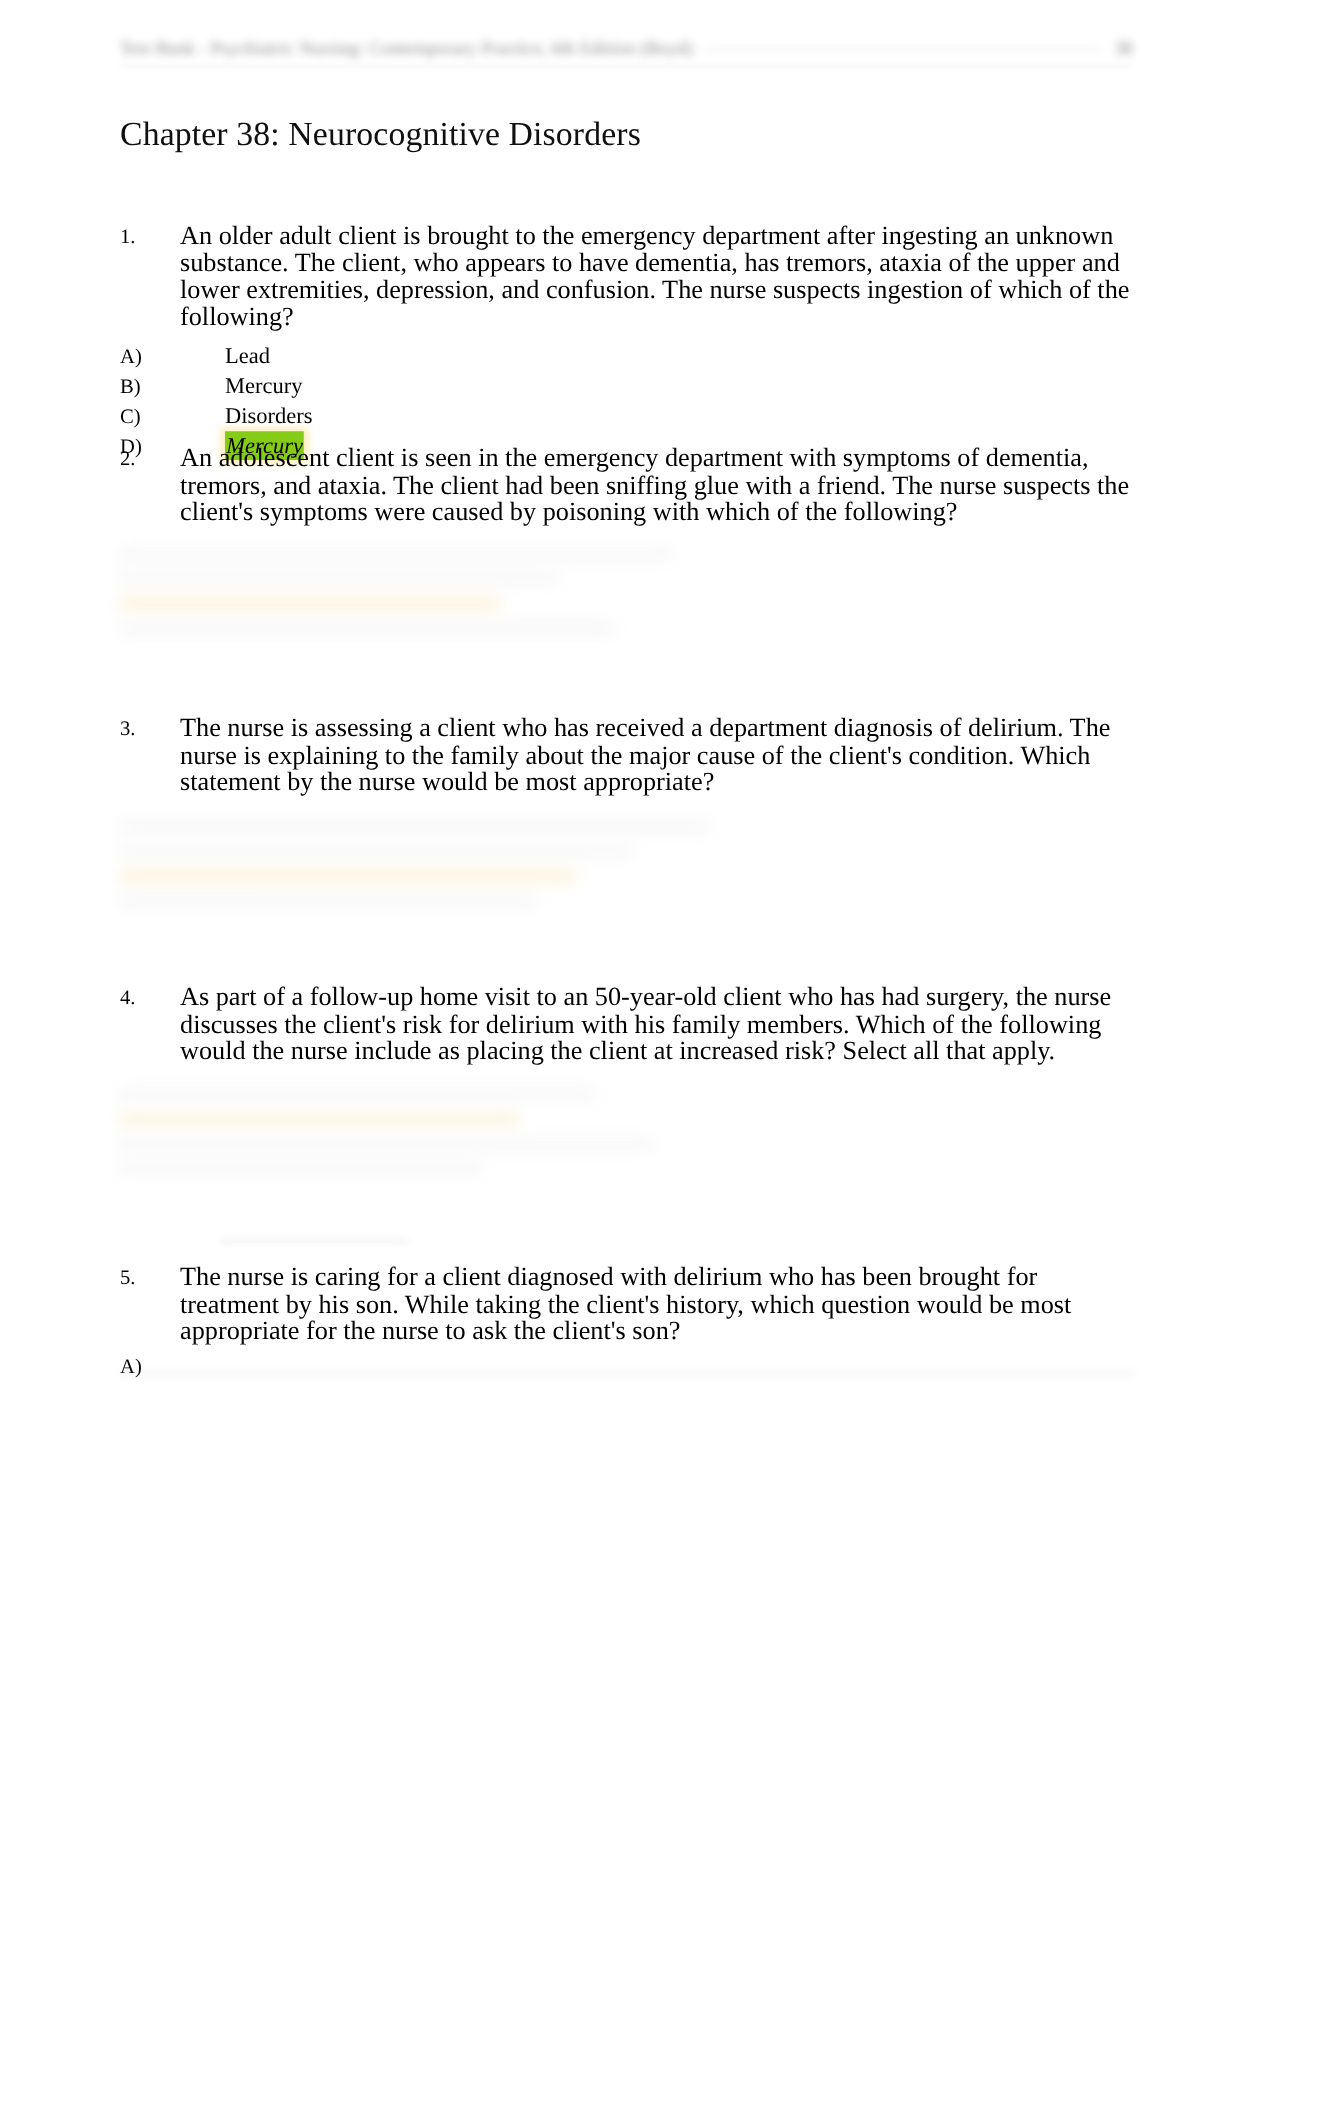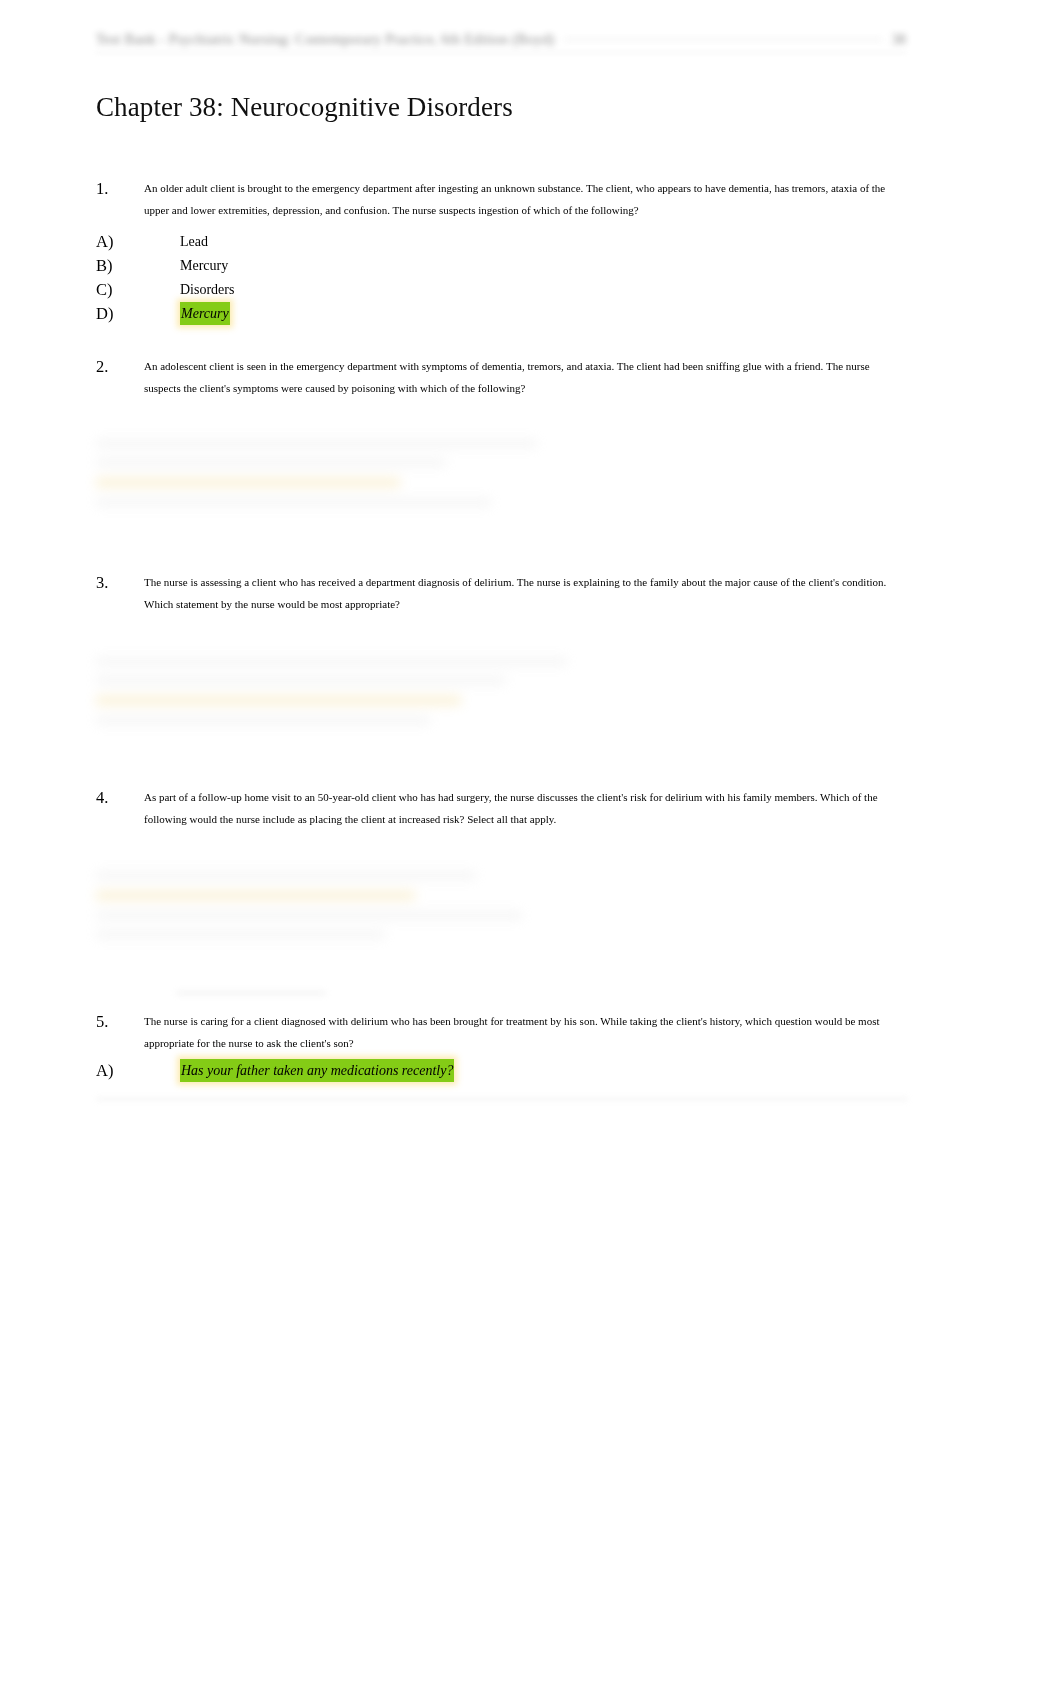--- a/index.html
+++ b/index.html
@@ -83,40 +83,40 @@
     align-items: flex-start;
   }
   .q-num {
     width: 48px;
     flex: 0 0 48px;
     font-size: 16.5px;
     line-height: 21.5px;
   }
   .q-text {
     flex: 1;
-    font-size: 11px;
+    font-size: 21px;
     line-height: 21.5px;
     text-align: left;
   }
   .opt-row {
     display: flex;
     align-items: flex-start;
     margin-top: 1px;
   }
   .opt-letter {
     width: 12px;
     flex: 0 0 12px;
     font-size: 16.5px;
     line-height: 23px;
   }
   .opt-gap {
     flex: 0 0 72px;
   }
   .opt-text {
-    font-size: 14px;
+    font-size: 18px;
     line-height: 23px;
   }
   .hl {
     background: #84cc16;
     box-shadow: 0 0 6px 3px rgba(251,233,168,.85);
     padding: 0 1px;
     font-style: italic;
   }
 
   
@@ -240,21 +240,20 @@
 
   <div class="q-block" style="top:1011px;">
     <div class="q-row">
       <div class="q-num">5.</div>
       <div class="q-text">The nurse is caring for a client diagnosed with delirium who has been brought for treatment by his son. While taking the client's history, which question would be most appropriate for the nurse to ask the client's son?</div>
     </div>
     <div style="margin-top:5px;">
       <div class="opt-row">
         <div class="opt-letter">A)</div>
         <div class="opt-gap"></div>
-        <div class="opt-text hl">Has your father taken any medications recently?</div>
       </div>
     </div>
   </div>
 
   <div class="divider-faint" style="top:1098px; left:96px; width:812px; opacity:.35;"></div>
 
   <div class="bottom-blur" style="top:1340px;">
     
 
     

